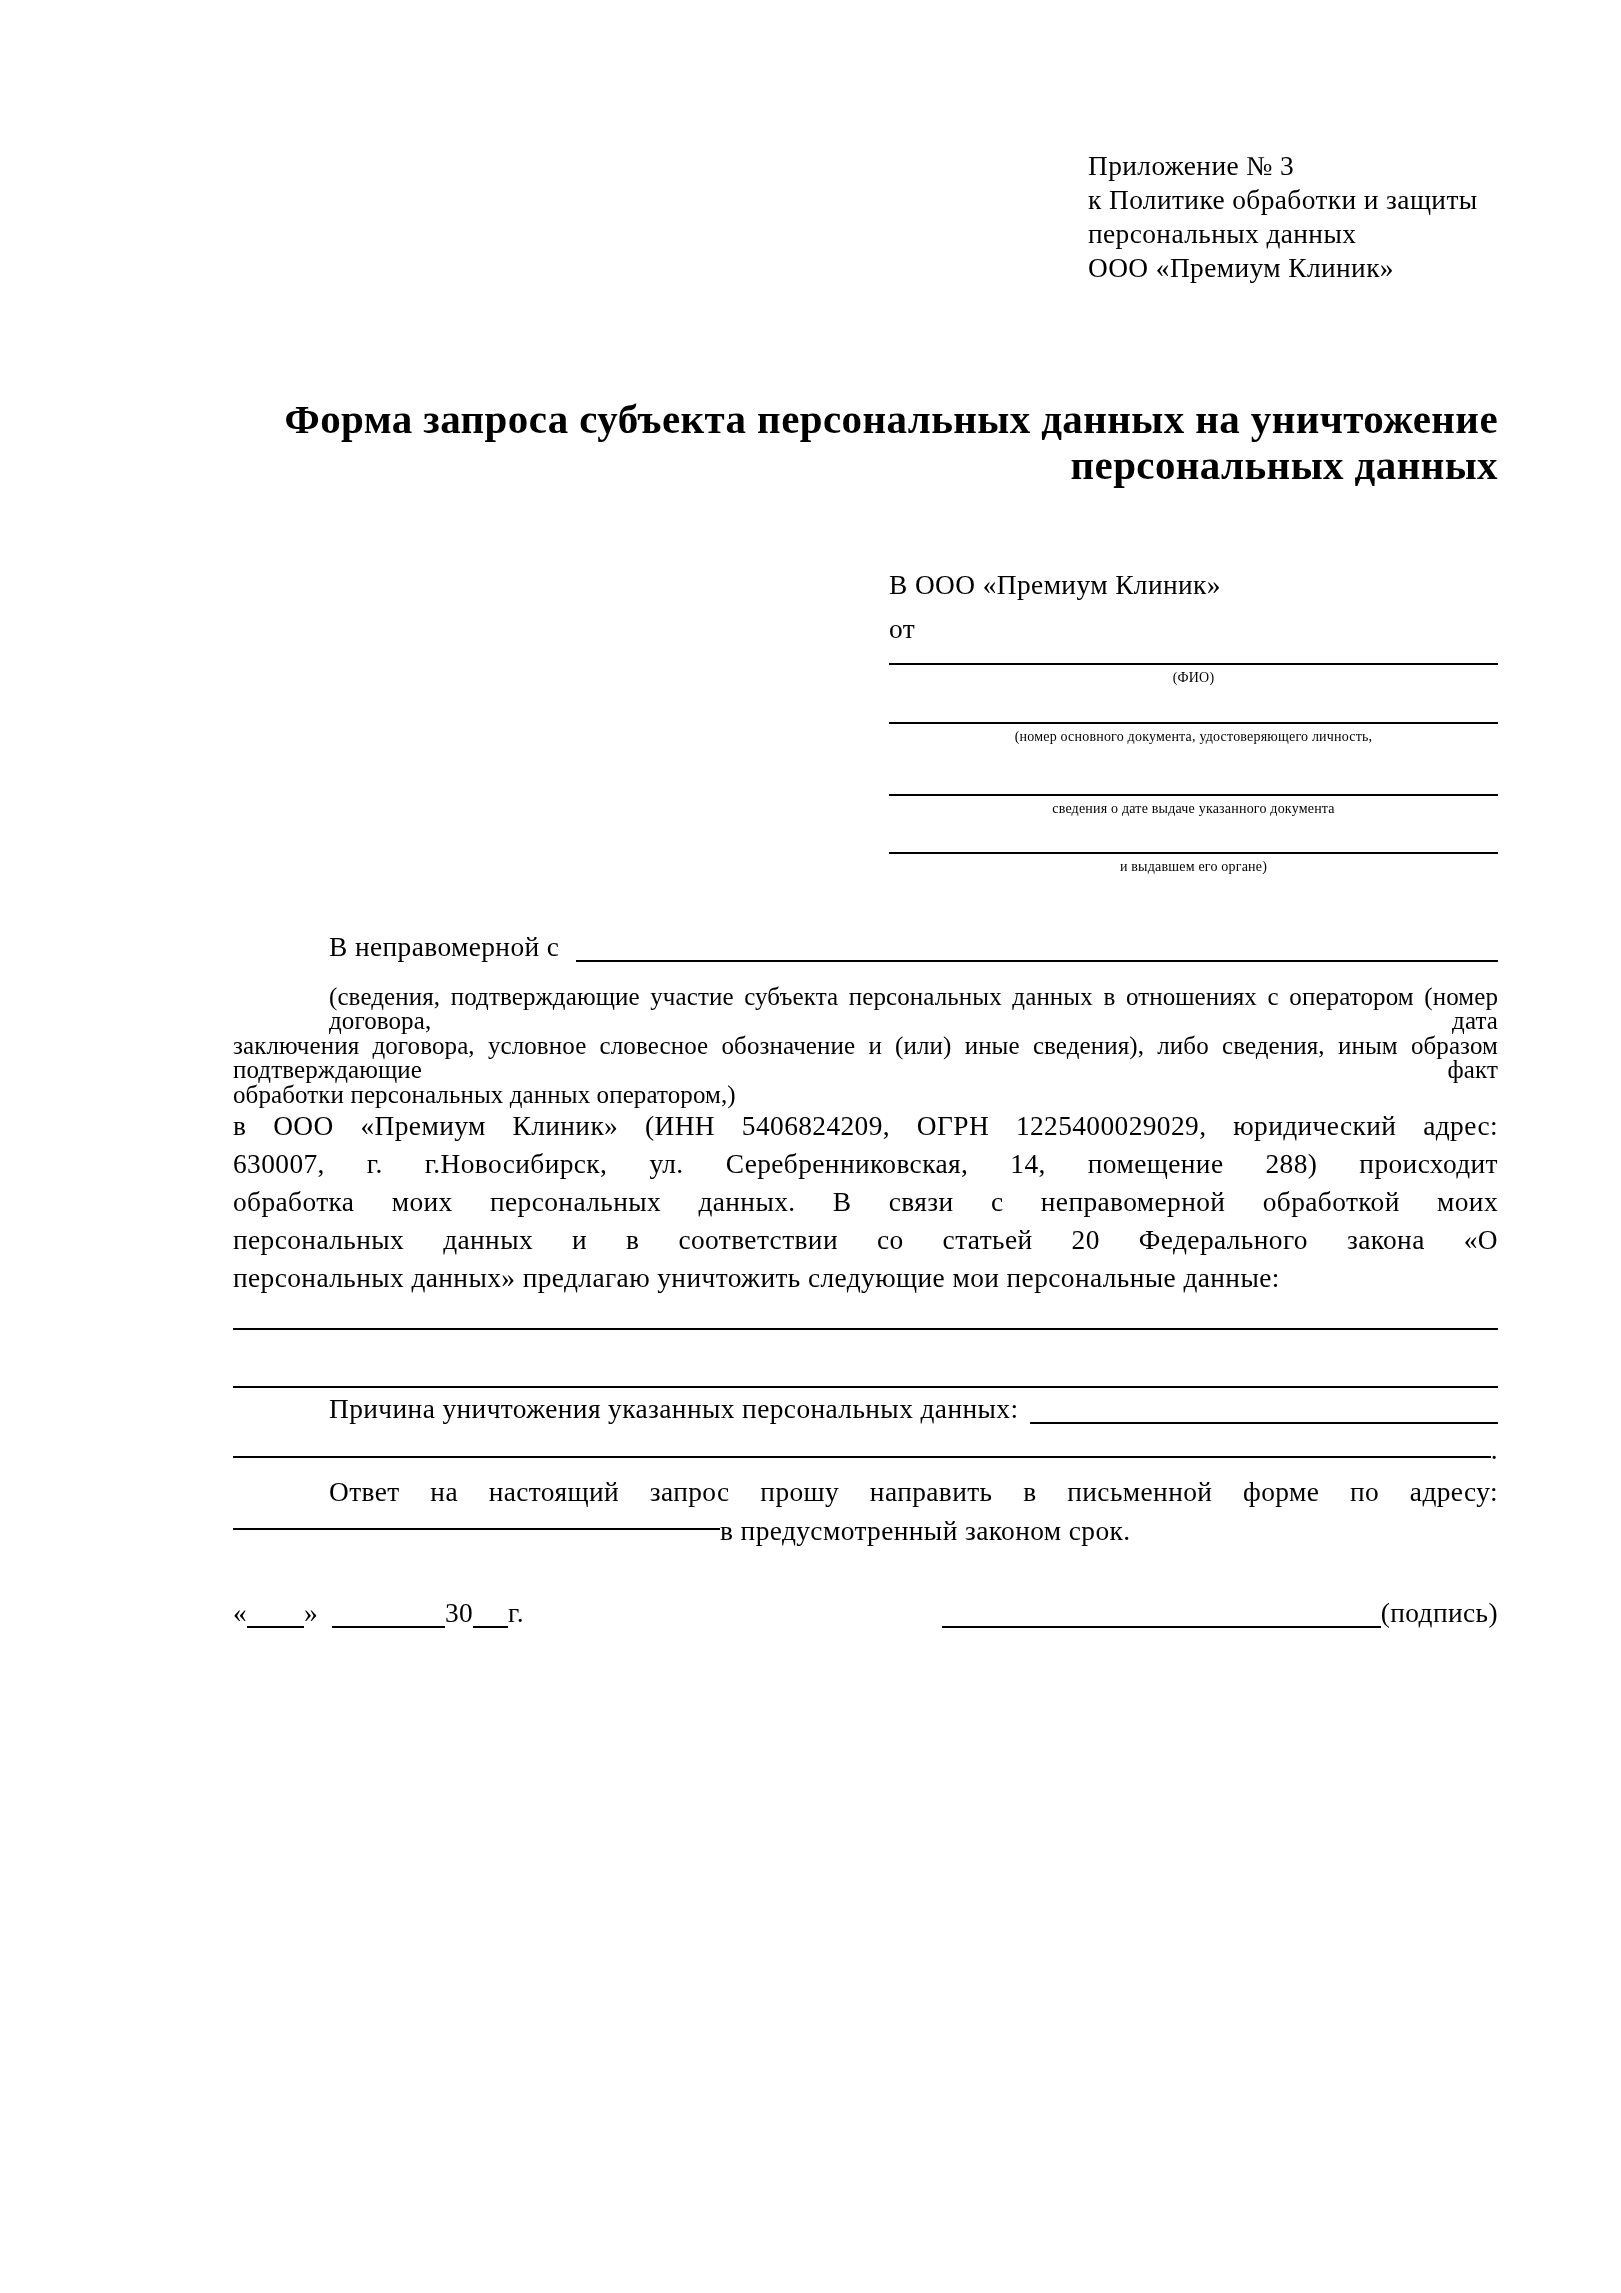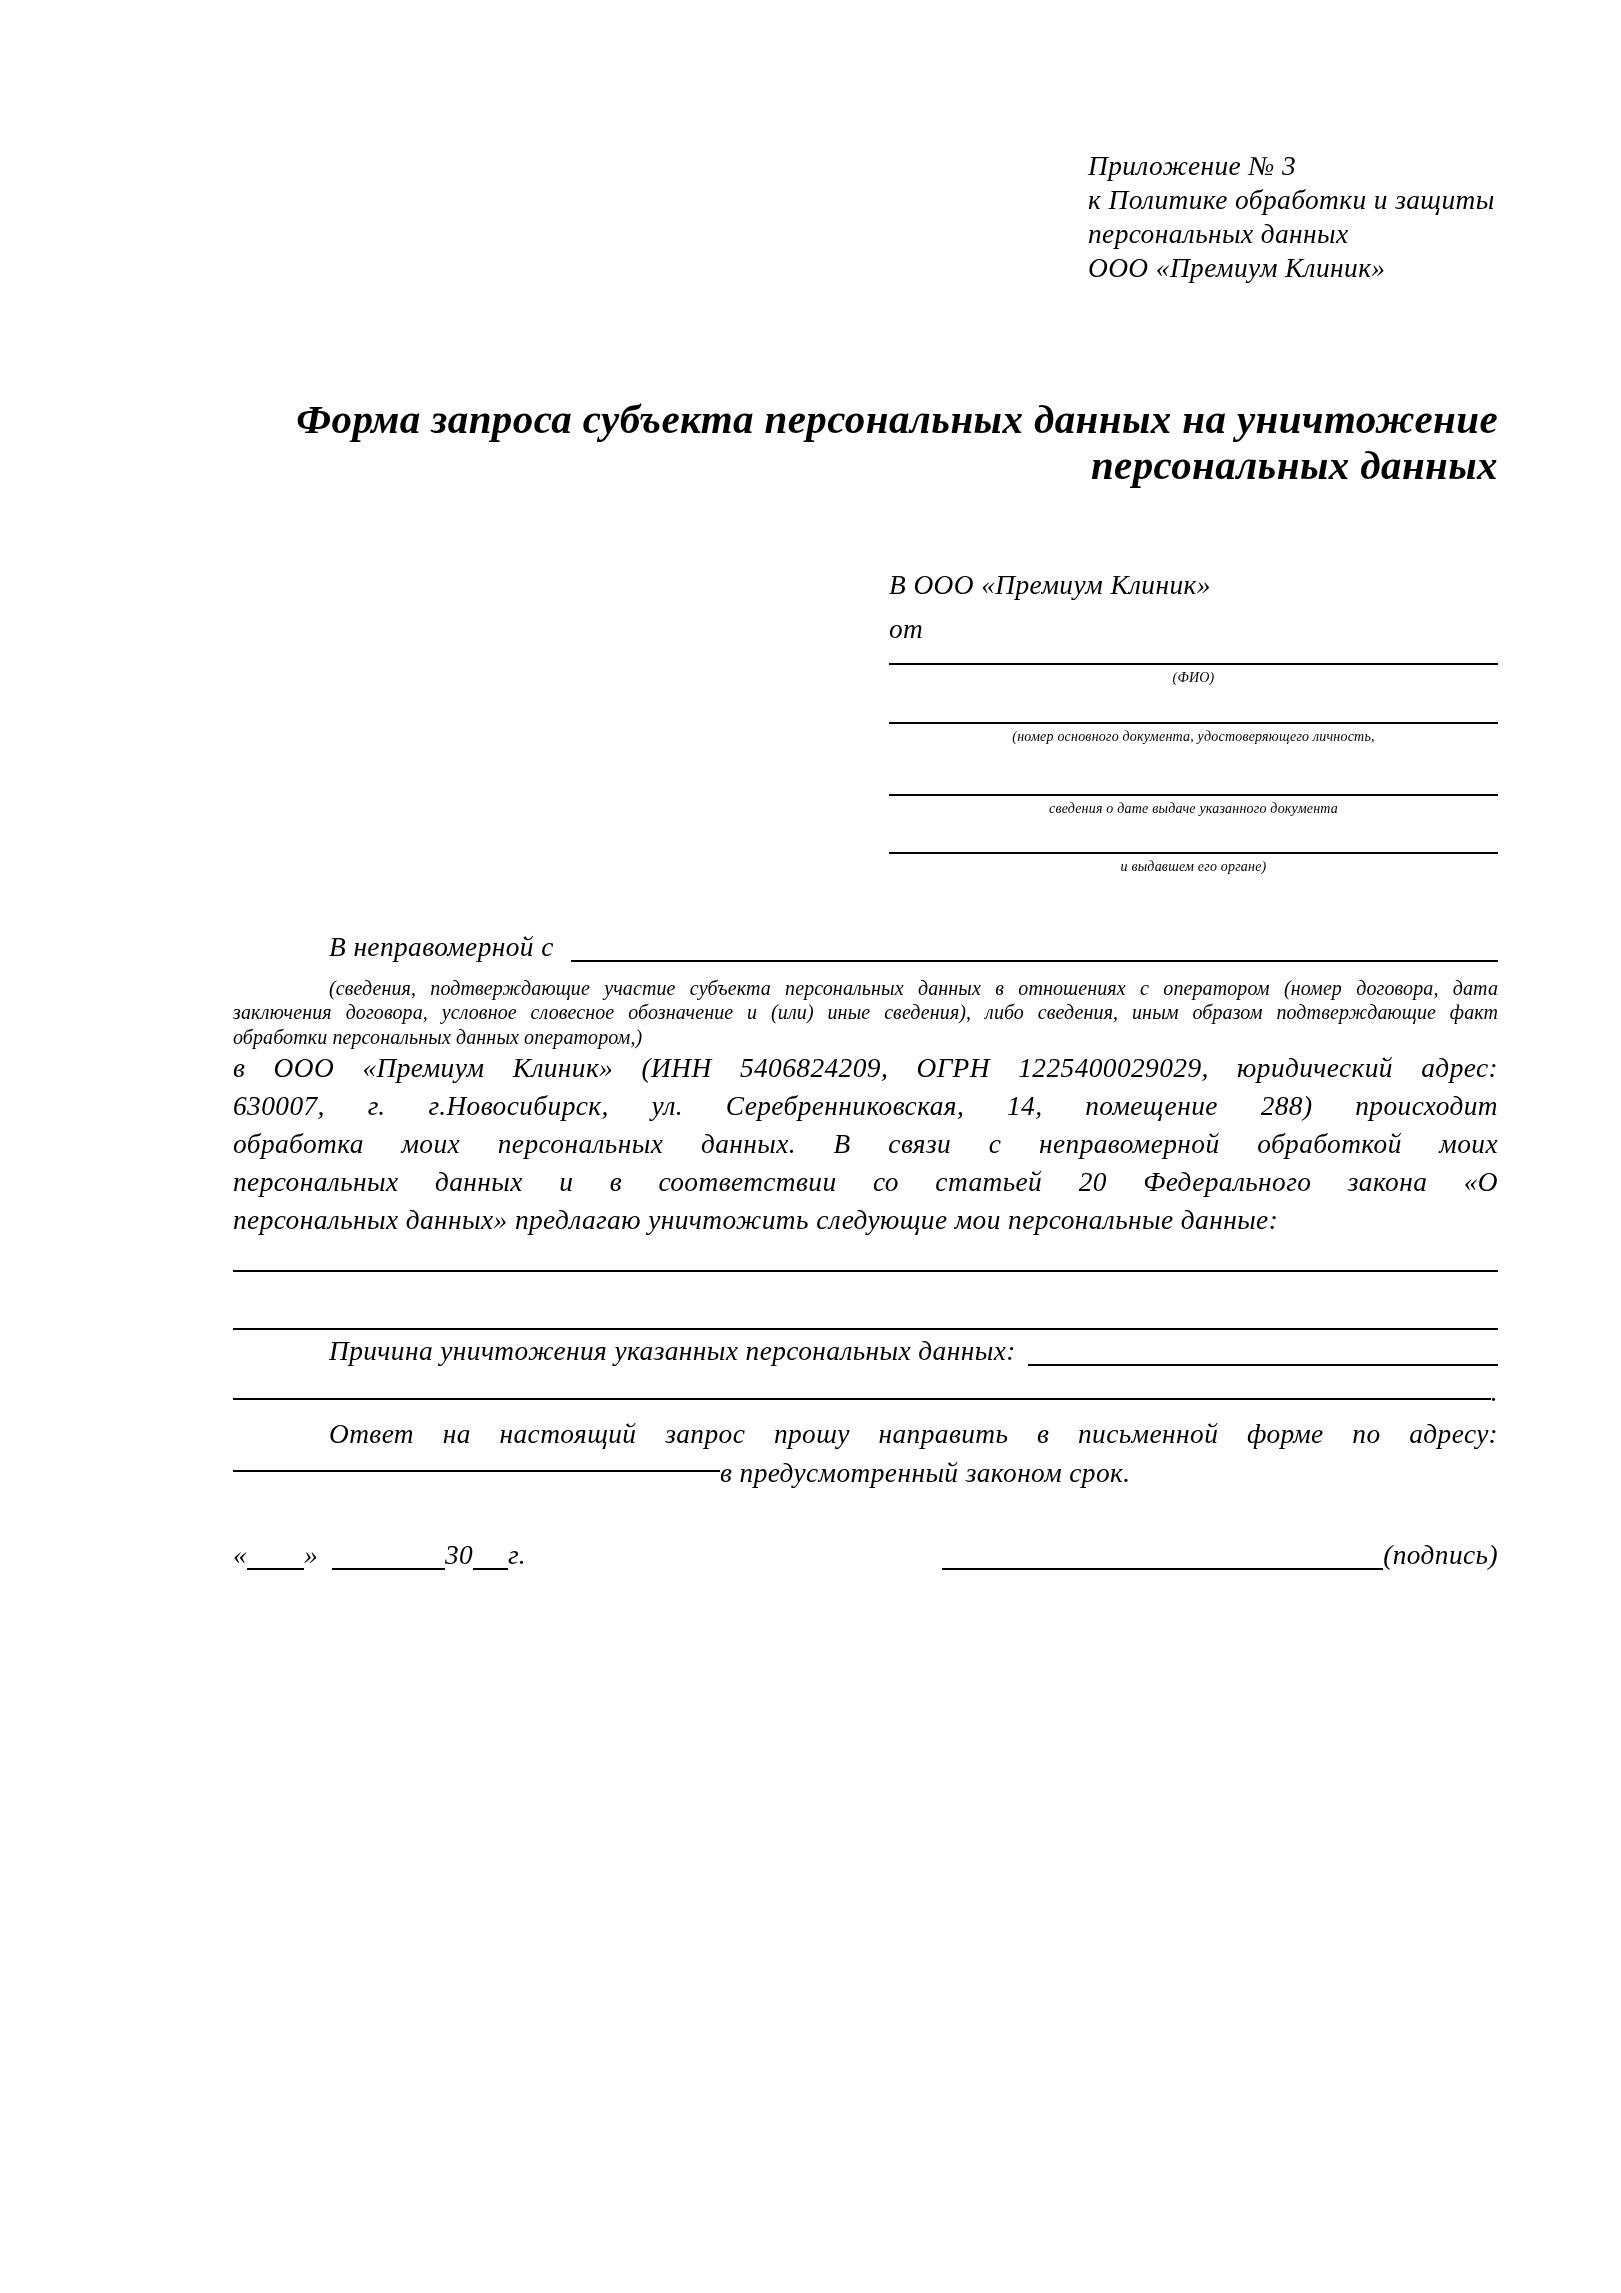--- a/index.html
+++ b/index.html
@@ -9,21 +9,20 @@
     color:#000;
     font-size:27.4px;
     letter-spacing:0.4px;
   }
   .page{
     box-sizing:border-box;
     width:1621px;height:2294px;
     padding:149px 123px 59px 233px;
     background:#fff;
     overflow:hidden;
-    font-style:italic;
   }
   
   .annex{margin-left:855px;line-height:34px;}
   
   .title{margin-top:111px;text-align:right;font-weight:bold;font-size:41px;line-height:46px;}
   
   .addr{margin-top:75px;margin-left:656px;}
   .addr-line{line-height:44px;}
   .ufield{border-bottom:2px solid #000;}
   .f1{height:11.8px;}
@@ -31,21 +30,21 @@
   .f3{height:44px;}
   .f4{height:31px;}
   .cap{font-size:14px;line-height:25.5px;text-align:center;letter-spacing:0.2px;}
   
   .flexline{display:flex;align-items:stretch;}
   .flexline .t{white-space:pre;line-height:39px;}
   .fill{flex:1;border-bottom:2px solid #000;margin-bottom:4.9px;}
   .vsootv{margin-top:48px;height:39px;padding-left:96px;}
   .vsootv .fill{margin-left:9.8px;}
   
-  .fineprint{margin-top:9px;font-size:20px;line-height:24.5px;letter-spacing:0.1px;}
+  .fineprint{margin-top:18px;font-size:25px;line-height:24.5px;letter-spacing:0.1px;}
   .fineprint .fp-line{text-align:justify;text-align-last:justify;}
   .fineprint .fp-first{padding-left:96px;}
   .fineprint .fp-last{text-align-last:left;}
   
   .mainpara{margin-top:0;line-height:38px;}
   .mainpara .pline{text-align:justify;text-align-last:justify;}
   .mainpara .p-last{text-align-last:left;}
   
   .blank{border-bottom:2px solid #000;}
   .b1{height:31px;}

